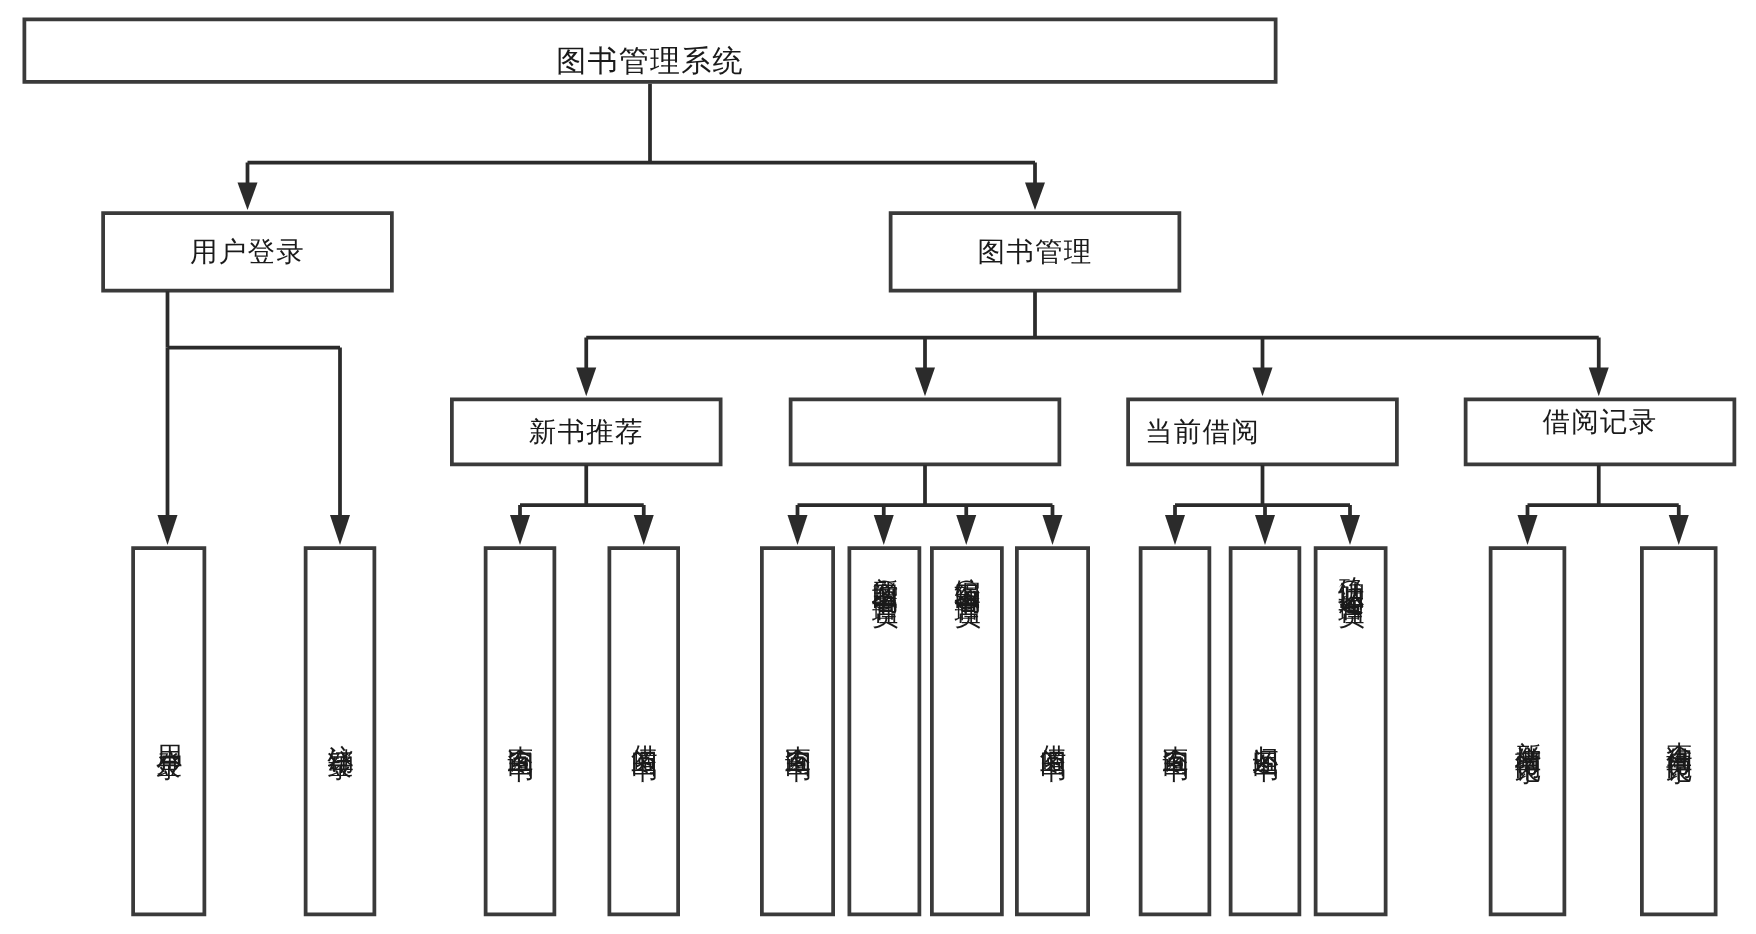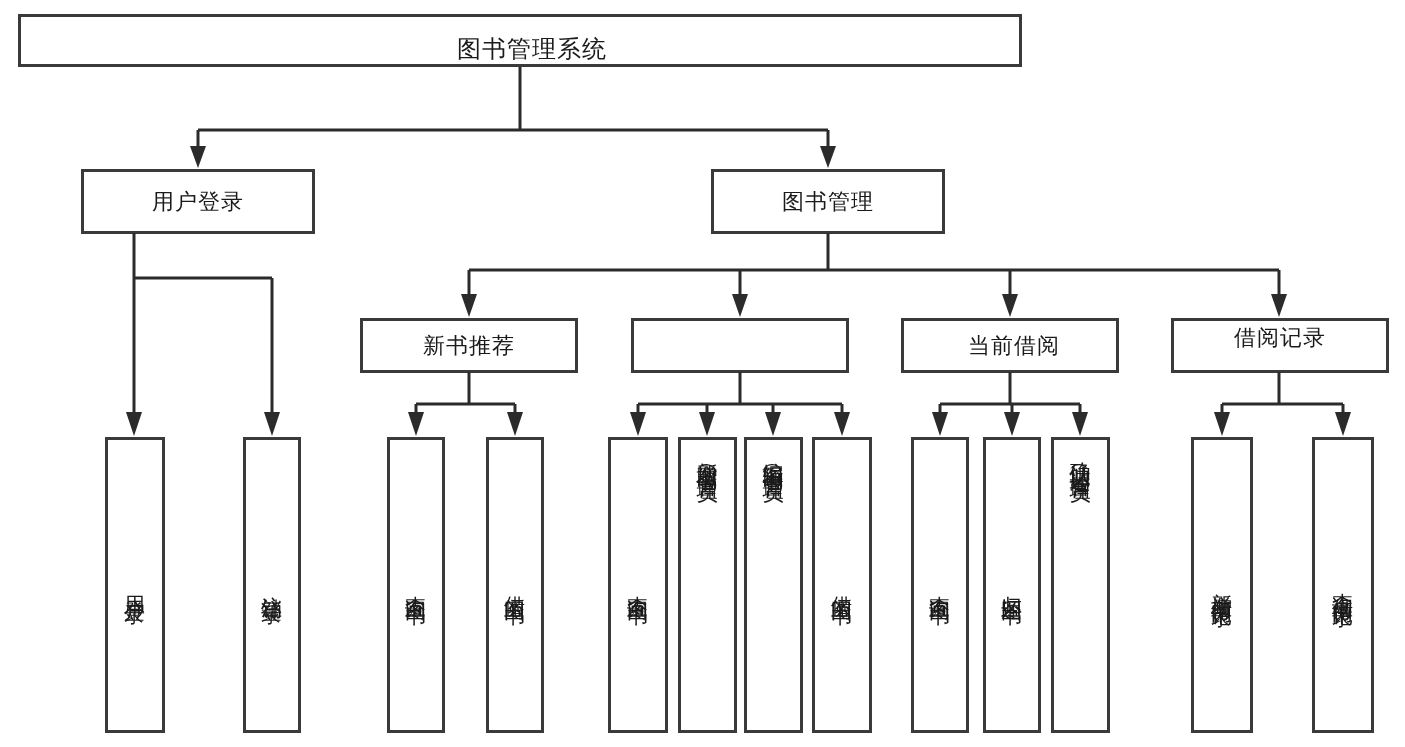--- a/index.html
+++ b/index.html
@@ -176,27 +176,27 @@
     <g>
       <path class="connector" d="M 1279 372 L 1279 404"></path>
       <path class="connector" d="M 1222 404 L 1343 404"></path>
       <path class="connector" d="M 1222 404 L 1222 414"></path>
       <path class="connector" d="M 1343 404 L 1343 414"></path>
       <polygon class="arrow-head" points="1214,412 1230,412 1222,436"></polygon>
       <polygon class="arrow-head" points="1335,412 1351,412 1343,436"></polygon>
     </g>
   </svg>
 
-  <div class="node-label-h" style="left:30px; top:14px; width:1004px; height:70px; font-size:24px;">图书管理系统</div>
+  <div class="node-label-h" style="left:18px; top:14px; width:1004px; height:70px; font-size:24px;">图书管理系统</div>
 
   <div class="node-label-h" style="left:81px; top:169px; width:234px; height:65px;">用户登录</div>
   <div class="node-label-h" style="left:711px; top:169px; width:234px; height:65px;border-radius:32px;">图书管理</div>
 
   <div class="node-label-h" style="left:360px; top:318px; width:218px; height:55px;">新书推荐</div>
-  <div class="node-label-h" style="left:905px; top:318px; width:218px; height:55px;">当前借阅</div>
+  <div class="node-label-h" style="left:853px; top:318px; width:218px; height:55px;">当前借阅</div>
   <div class="node-label-h" style="left:1171px; top:318px; width:218px; height:39px;">借阅记录</div>
 
   <div class="node-label-v" style="left:105px; top:437px; width:60px; height:296px;">
     <span>用户登录</span>
   </div>
   <div class="node-label-v" style="left:243px; top:437px; width:58px; height:296px;">
     <span>注销登录</span>
   </div>
   <div class="node-label-v" style="left:387px; top:437px; width:58px; height:296px;">
     <span>查询图书</span>

